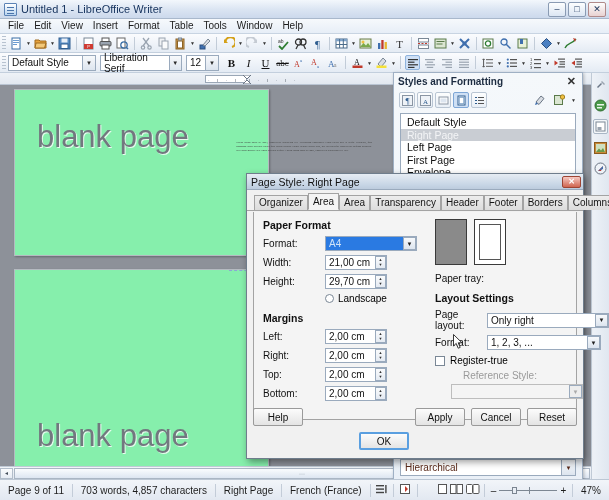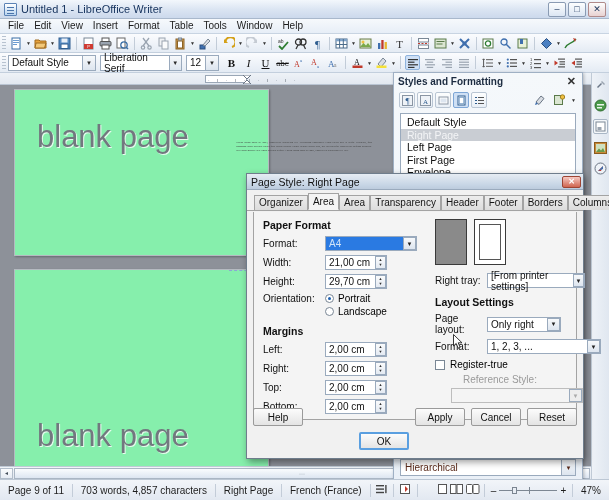--- a/index.html
+++ b/index.html
@@ -955,27 +955,20 @@
               <div class="flabel">Height:</div>
               <div class="field" style="width:62px">
                 <span>29,70 cm</span>
                 <span class="spin">
                     <span>▲</span>
                     <span>▼</span>
                   </span>
               </div>
             </div>
 
-            <div class="frow" style="margin-bottom:2px">
-              <div class="flabel">Orientation:</div>
-              <div class="radio-row" style="margin-bottom:0">
-                <span class="radio on"></span>
-                <span style="font-size:10px">Portrait</span>
-              </div>
-            </div>
             <div class="radio-row" style="margin-left:62px;margin-bottom:8px">
               <span class="radio"></span>
               <span style="font-size:10px">Landscape</span>
             </div>
 
             <div class="grp-title">Margins</div>
 
             <div class="frow">
               <div class="flabel">Left:</div>
               <div class="field" style="width:62px">
@@ -1018,32 +1011,28 @@
             </div>
           </div>
 
           <div style="flex:1; padding-left:14px;">
             <div class="prev-wrap">
               <div class="prev-page gray"></div>
               <div class="prev-page white"></div>
             </div>
 
             <div class="frow">
-              <div class="flabel" style="width:52px">Right tray:</div>
-              <div class="field" style="width:98px">
-                <span>[From printer settings]</span>
-                <span class="arrow">▼</span>
-              </div>
+              <div class="flabel" style="width:52px">Paper tray:</div>
             </div>
 
             <div class="grp-title" style="margin-top:8px">Layout Settings</div>
 
             <div class="frow">
               <div class="flabel" style="width:52px">Page layout:</div>
-              <div class="field" style="width:74px">
+              <div class="field" style="width:122px">
                 <span>Only right</span>
                 <span class="arrow">▼</span>
               </div>
             </div>
 
             <div class="frow">
               <div class="flabel" style="width:52px">Format:</div>
               <div class="field" style="width:114px">
                 <span>1, 2, 3, ...</span>
                 <span class="arrow">▼</span>

